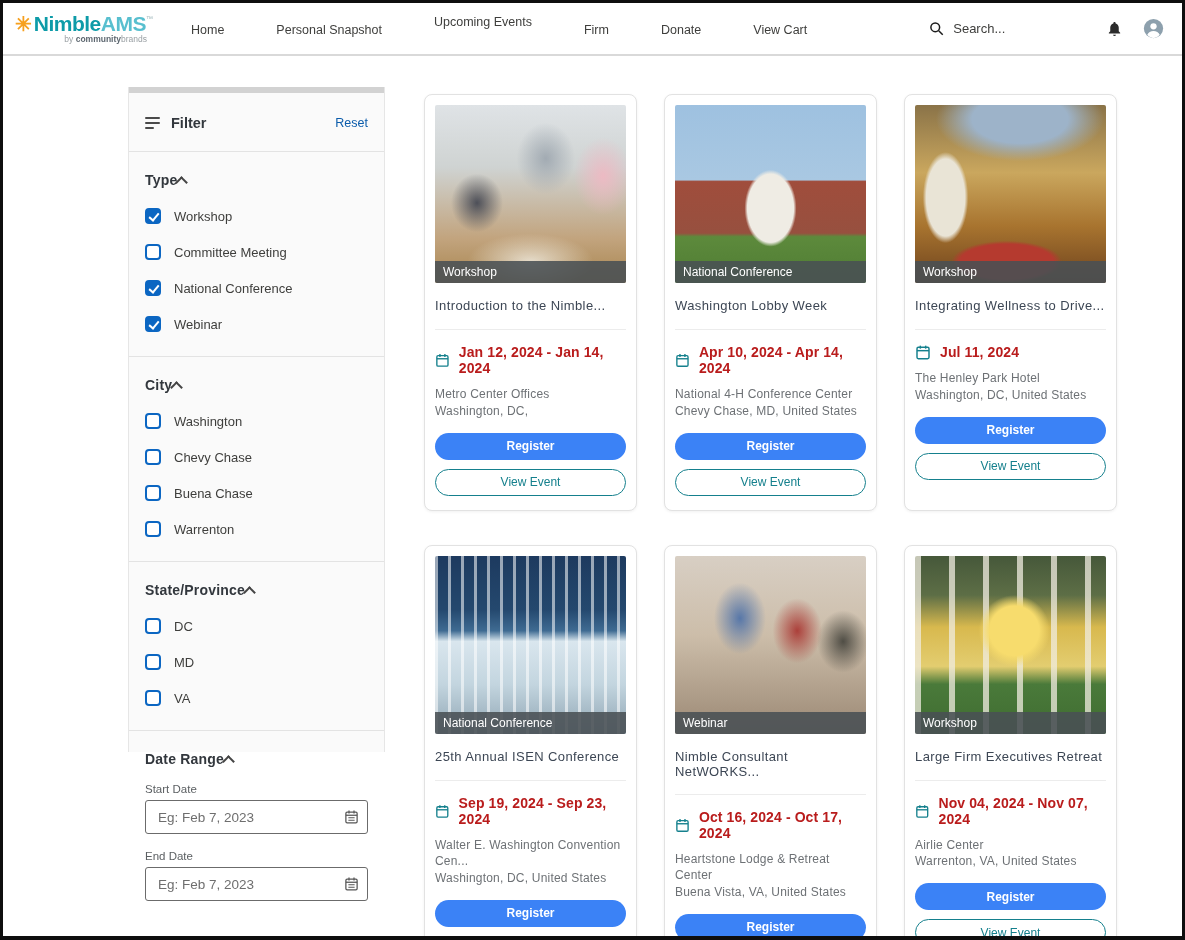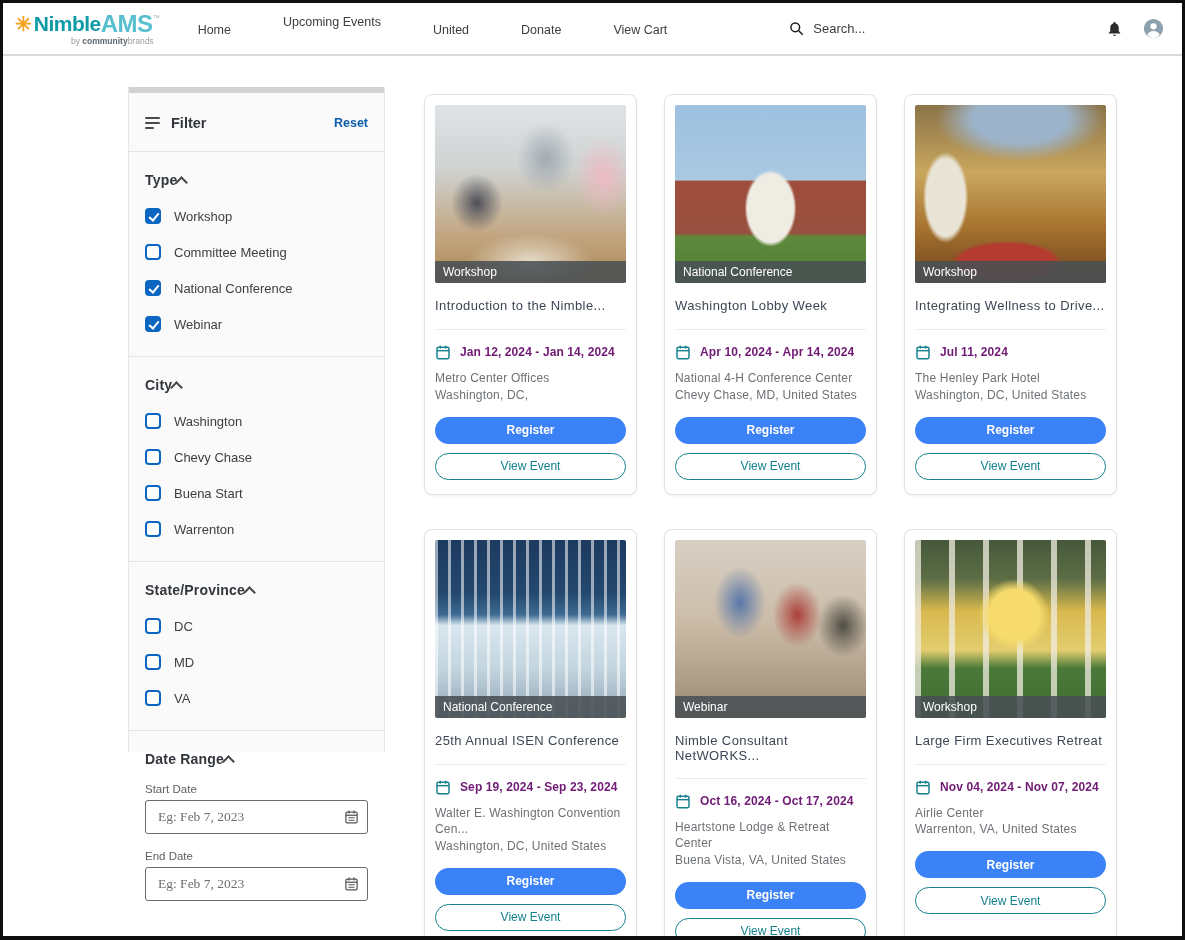--- a/index.html
+++ b/index.html
@@ -5,21 +5,21 @@
   * { box-sizing: border-box; margin: 0; padding: 0; }
   body { font-family: "Liberation Sans", sans-serif; background: #fff; }
   .frame { width: 1185px; height: 940px; border: 3px solid #0e0e0e; border-bottom-width: 4px; background: #fff; overflow: hidden; position: relative; }
 
   
   .header { height: 53px; background: #fff; display: flex; align-items: center; padding: 0 18px 0 12px; border-bottom: 2px solid #d9d9d9; }
   .logo { display: flex; flex-direction: column; line-height: 1; min-width: 138px; }
   .logo-top { display: flex; align-items: center; }
   .logo-star { color: #f6a01f; font-size: 20px; margin-right: 2px; font-weight: bold; }
   .logo-nimble { color: #0d9ba8; font-size: 21px; font-weight: bold; letter-spacing: -0.5px; }
-  .logo-ams { color: #58bfcf; font-size: 24px; font-weight: bold; letter-spacing: -0.5px; }
+  .logo-ams { color: #58bfcf; font-size: 21px; font-weight: bold; letter-spacing: -0.5px; }
   .logo-tm { color: #9fb6ba; font-size: 7px; align-self: flex-start; margin-top: 2px; }
   .logo-sub { font-size: 8.5px; color: #9aa0a4; align-self: flex-end; margin-top: 1px; margin-right: 6px; }
   .logo-sub b { color: #5d6770; }
   .nav-items { display: flex; align-items: center; margin-left: 38px; }
   .nav-item { font-size: 12.5px; color: #3e3e3c; padding: 18px 0 15px 0; margin-right: 52px; cursor: pointer; position: relative; white-space: nowrap; }
   .nav-item.active { border-bottom: 3px solid #15808d; padding-bottom: 28px; }
   .search-wrap { display: flex; align-items: flex-start; margin-left: 70px; }
   .search-icon svg { display: block; }
   .search-input { border: none; outline: none; font-size: 13px; color: #3e3e3c; margin-left: 9px; width: 130px; font-family: "Liberation Sans", sans-serif; }
   .search-input::placeholder { color: #3e3e3c; }
@@ -32,48 +32,48 @@
   
   .filter-col { position: absolute; left: 125px; top: 31px; bottom: 0; width: 257px; background: #fafafa; border-left: 1px solid #e6e6e6; border-right: 1px solid #e6e6e6; }
   .filter-scrollbar { height: 6px; background: #d2d2d2; width: 100%; }
   .filter-head { display: flex; align-items: center; padding: 22px 16px 20px 16px; }
   .filter-icon { display: inline-flex; flex-direction: column; gap: 3px; margin-right: 11px; }
   .filter-icon i { display: block; height: 2px; background: #4a4a4a; border-radius: 1px; }
   .filter-icon i:nth-child(1) { width: 15px; }
   .filter-icon i:nth-child(2) { width: 15px; }
   .filter-icon i:nth-child(3) { width: 9px; }
   .filter-title { font-size: 14.5px; font-weight: bold; color: #32373d; }
-  .reset-link { margin-left: auto; font-size: 12.5px; font-weight: bold; color: #0b5cab; cursor: pointer; }
+  .reset-link { margin-left: auto; font-size: 12.5px; font-weight: normal; color: #0b5cab; cursor: pointer; }
   .f-divider { border-top: 1px solid #e3e3e3; }
   .f-section { padding: 20px 16px 24px 16px; }
   .f-sec-head { display: flex; align-items: center; justify-content: flex-start; cursor: pointer; margin-bottom: 6px; }
   .f-sec-title { font-size: 14px; font-weight: bold; color: #32373d; letter-spacing: 0.2px; }
   .chev-up { width: 9px; height: 9px; border-left: 2px solid #444; border-top: 2px solid #444; transform: rotate(45deg); margin-top: 4px; margin-right: 2px; }
   .check-row { display: flex; align-items: center; margin-top: 20px; cursor: pointer; }
   .checkbox { width: 16px; height: 16px; border: 2px solid #0b66c2; border-radius: 4px; background: #fff; margin-right: 13px; position: relative; flex: none; }
   .checkbox.checked { background: #0b66c2; }
   .checkbox.checked::after { content: ""; position: absolute; left: 3.5px; top: 0.5px; width: 4px; height: 8px; border: solid #fff; border-width: 0 2px 2px 0; transform: rotate(40deg); }
   .check-label { font-size: 13px; color: #3e3e3c; }
   .date-label { font-size: 11.5px; color: #5b5f62; margin: 16px 0 5px 0; }
   .date-input-wrap { position: relative; }
-  .date-input { width: 100%; height: 34px; border: 1px solid #6b6b6b; border-radius: 3px; background: #fff; font-size: 13.5px; color: #555; padding: 0 30px 0 12px; outline: none; font-family: Liberation Serif, serif; }
+  .date-input { width: 100%; height: 34px; border: 1px solid #6b6b6b; border-radius: 3px; background: #fff; font-size: 13.5px; color: #555; padding: 0 30px 0 12px; outline: none; font-family: Liberation Sans, sans-serif; }
   .date-input::placeholder { color: #6e6e6e; }
   .cal-icon-input { position: absolute; right: 9px; top: 9px; }
 
   
   .cards-area { position: absolute; left: 421px; top: 0; width: 700px; }
   .card-row { display: flex; gap: 27px; margin-top: 38px; }
   .card-row.second { margin-top: 34px; }
   .card { width: 213px; background: #fff; border: 1px solid #e2e2e2; border-radius: 8px; box-shadow: 0 1px 3px rgba(0,0,0,0.06); padding: 10px 10px 14px 10px; }
   .card-img { height: 178px; border-radius: 2px; position: relative; overflow: hidden; }
   .badge { position: absolute; left: 0; right: 0; bottom: 0; height: 22px; background: rgba(73,80,84,0.88); color: #fff; font-size: 12px; line-height: 22px; padding-left: 8px; }
   .card-title { margin-top: 15px; font-size: 13px; color: #3c4654; letter-spacing: 0.4px; min-height: 16px; }
   .card-hr { border-top: 1px solid #ececec; margin: 15px 0 14px 0; }
   .date-row { display: flex; align-items: center; gap: 9px; }
-  .date-text { font-size: 12px; font-weight: bold; color: #701a75; letter-spacing: 0.1px; }
+  .date-text { font-size: 14px; font-weight: bold; color: #b91c1c; letter-spacing: 0.1px; }
   .venue { margin-top: 10px; font-size: 12px; color: #6d7175; line-height: 1.4; letter-spacing: 0.2px; }
   .btn-register { margin-top: 13px; width: 100%; height: 27px; background: #3b82f6; border: none; border-radius: 14px; color: #fff; font-size: 12px; font-weight: bold; cursor: pointer; font-family: "Liberation Sans", sans-serif; }
   .btn-view { margin-top: 9px; width: 100%; height: 27px; background: #fff; border: 1.5px solid #15808d; border-radius: 14px; color: #15808d; font-size: 12px; cursor: pointer; font-family: "Liberation Sans", sans-serif; }
 
   
   .img-1 { background:
     radial-gradient(ellipse 45px 60px at 88% 40%, rgba(238,185,195,0.95), transparent 65%),
     radial-gradient(ellipse 45px 55px at 58% 30%, rgba(150,160,170,0.8), transparent 65%),
     radial-gradient(ellipse 40px 45px at 22% 55%, rgba(55,60,74,0.85), transparent 65%),
     radial-gradient(ellipse 90px 40px at 50% 88%, rgba(235,228,214,0.9), transparent 70%),
@@ -109,22 +109,23 @@
       <div class="logo-top">
         <span class="logo-star">✳</span>
         <span class="logo-nimble">Nimble</span>
         <span class="logo-ams">AMS</span>
         <span class="logo-tm">™</span>
       </div>
       <div class="logo-sub"><span>by </span><b>community</b><span>brands</span></div>
     </div>
     <div class="nav-items">
       <span class="nav-item">Home</span>
+      <span class="nav-item">Personal Snapshot</span>
       <span class="nav-item active">Upcoming Events</span>
-      <span class="nav-item">United</span>
+      <span class="nav-item">Firm</span>
       <span class="nav-item">Donate</span>
       <span class="nav-item">View Cart</span>
     </div>
     <div class="search-wrap">
       <span class="search-icon">
         <svg width="15" height="15" viewBox="0 0 24 24" fill="none" stroke="#1b1b1b" stroke-width="2.4">
             <circle cx="10" cy="10" r="7"></circle>
             <line x1="15.5" y1="15.5" x2="22" y2="22"></line>
           </svg>
       </span>
@@ -195,21 +196,21 @@
         <div class="check-row">
           <span class="checkbox"></span>
           <span class="check-label">Washington</span>
         </div>
         <div class="check-row">
           <span class="checkbox"></span>
           <span class="check-label">Chevy Chase</span>
         </div>
         <div class="check-row">
           <span class="checkbox"></span>
-          <span class="check-label">Buena Start</span>
+          <span class="check-label">Buena Chase</span>
         </div>
         <div class="check-row">
           <span class="checkbox"></span>
           <span class="check-label">Warrenton</span>
         </div>
       </div>
       <div class="f-divider"></div>
 
       <div class="f-section">
         <div class="f-sec-head">

